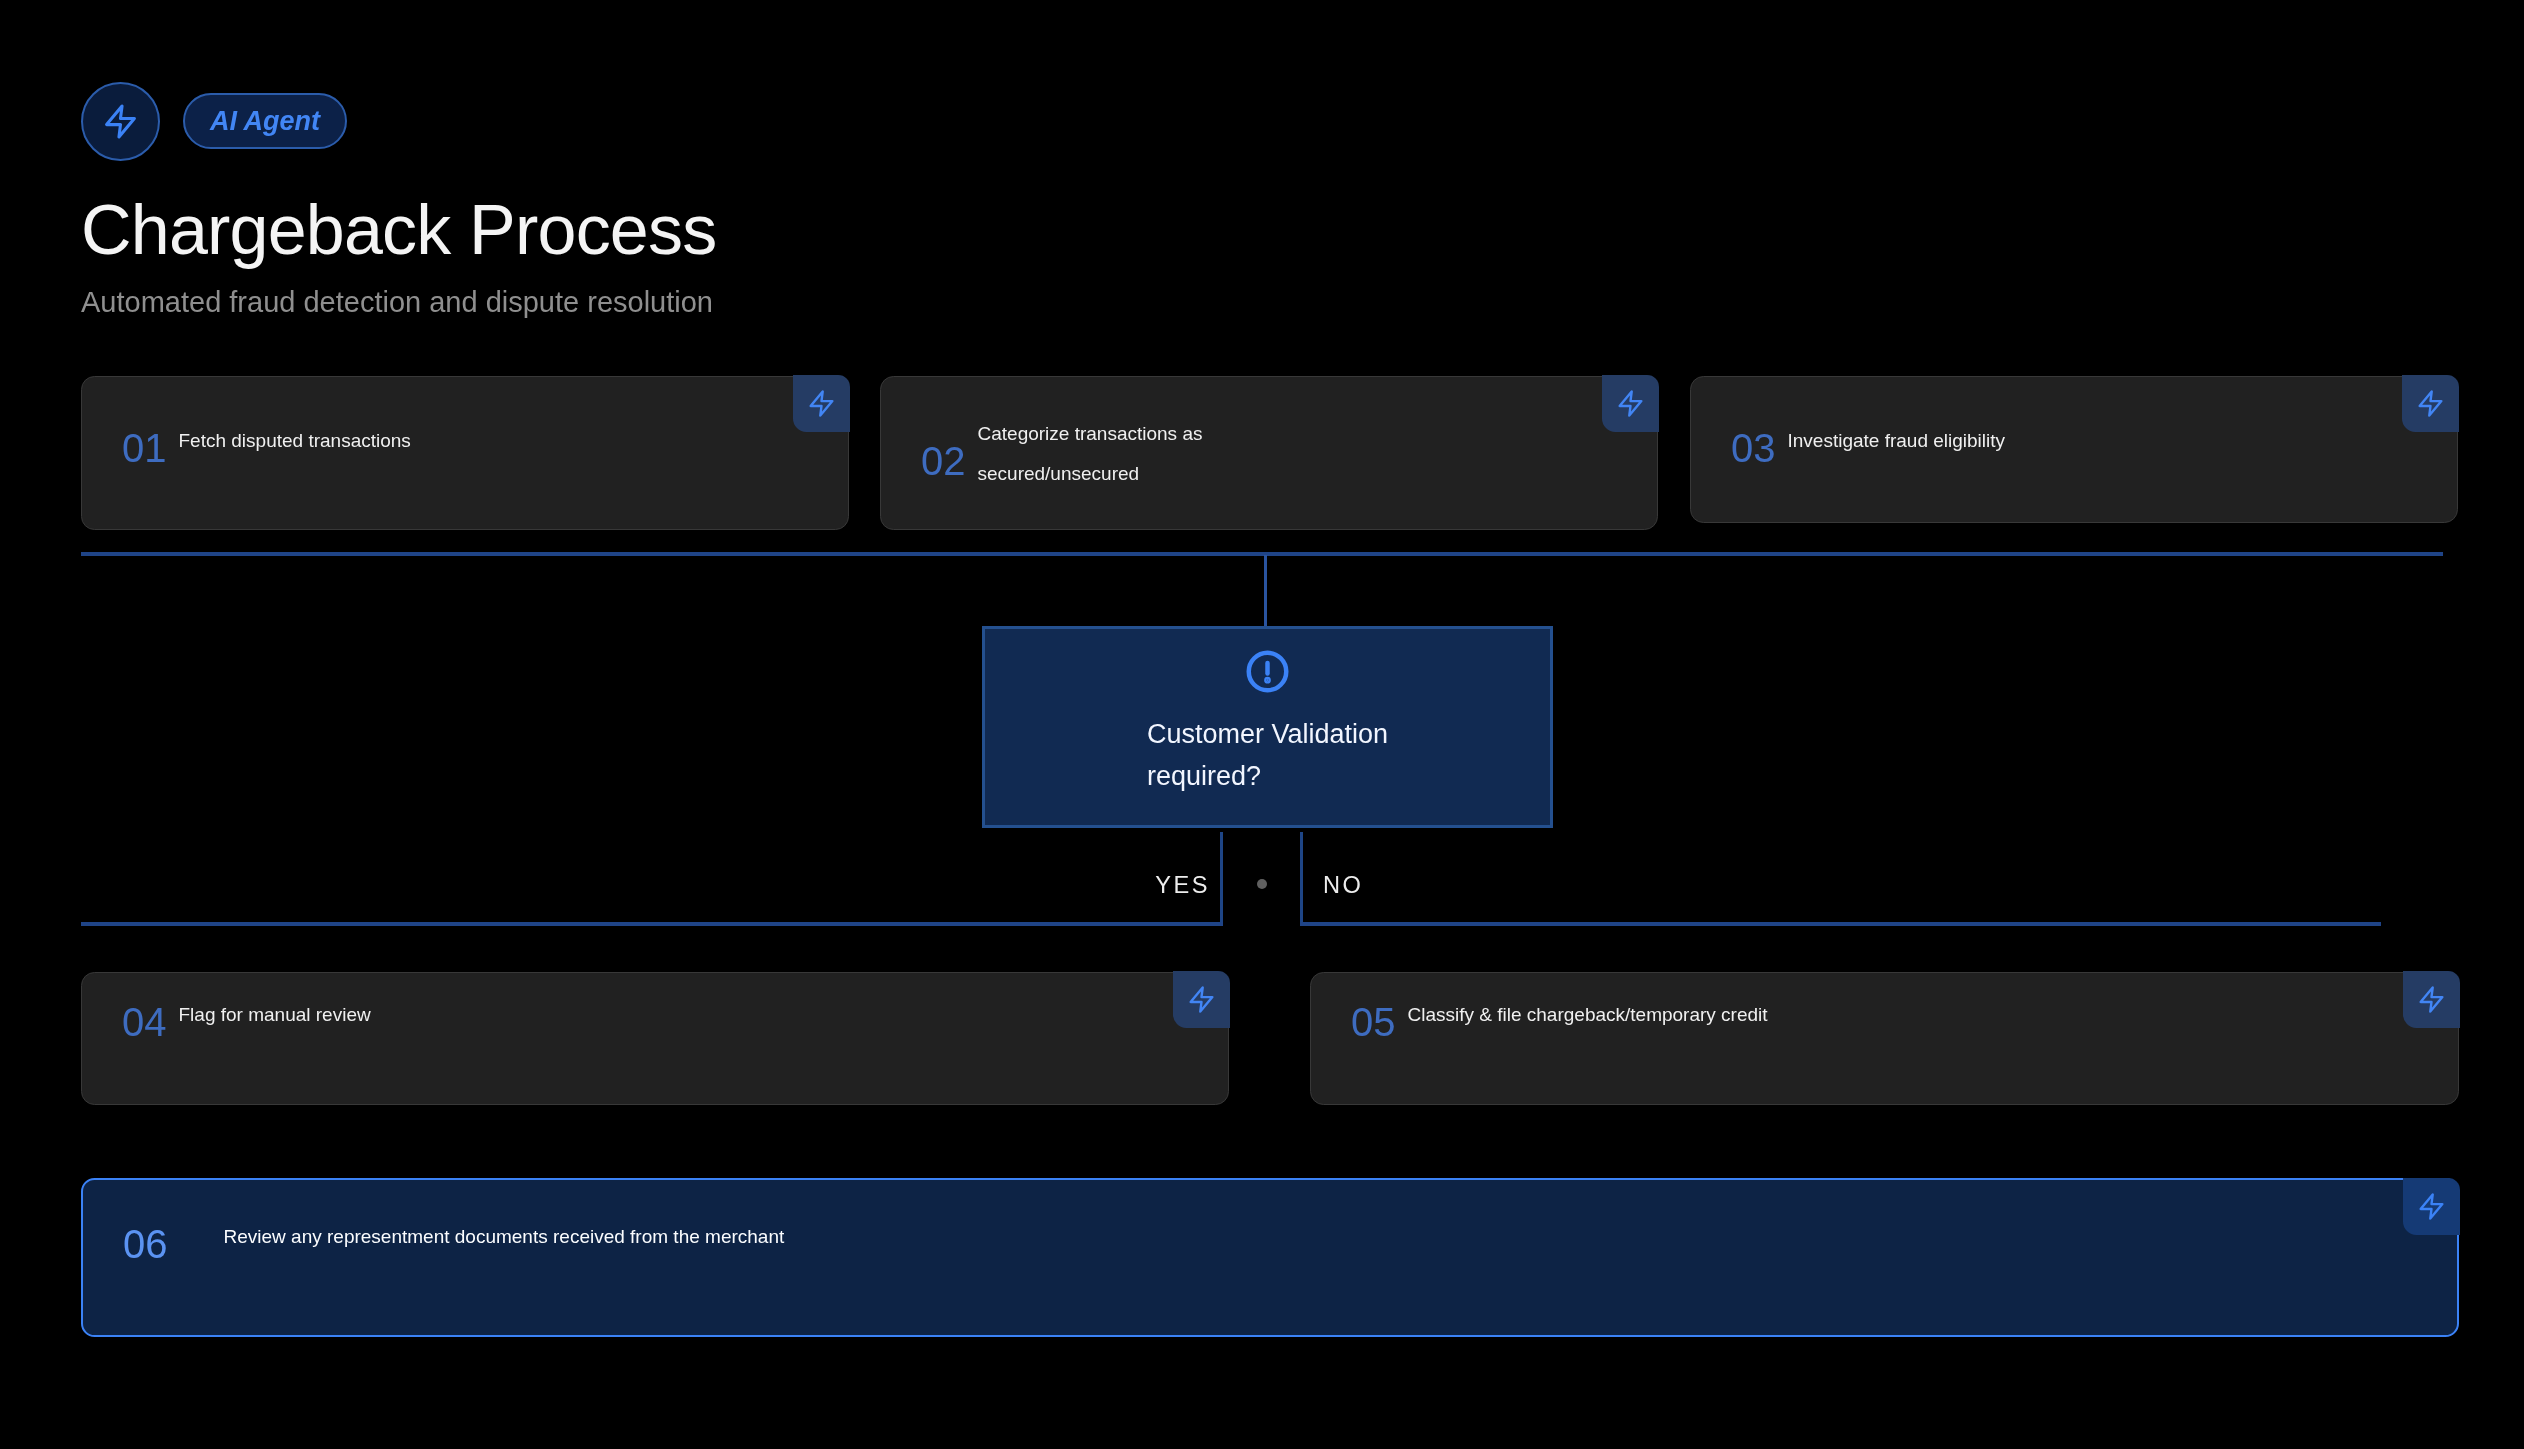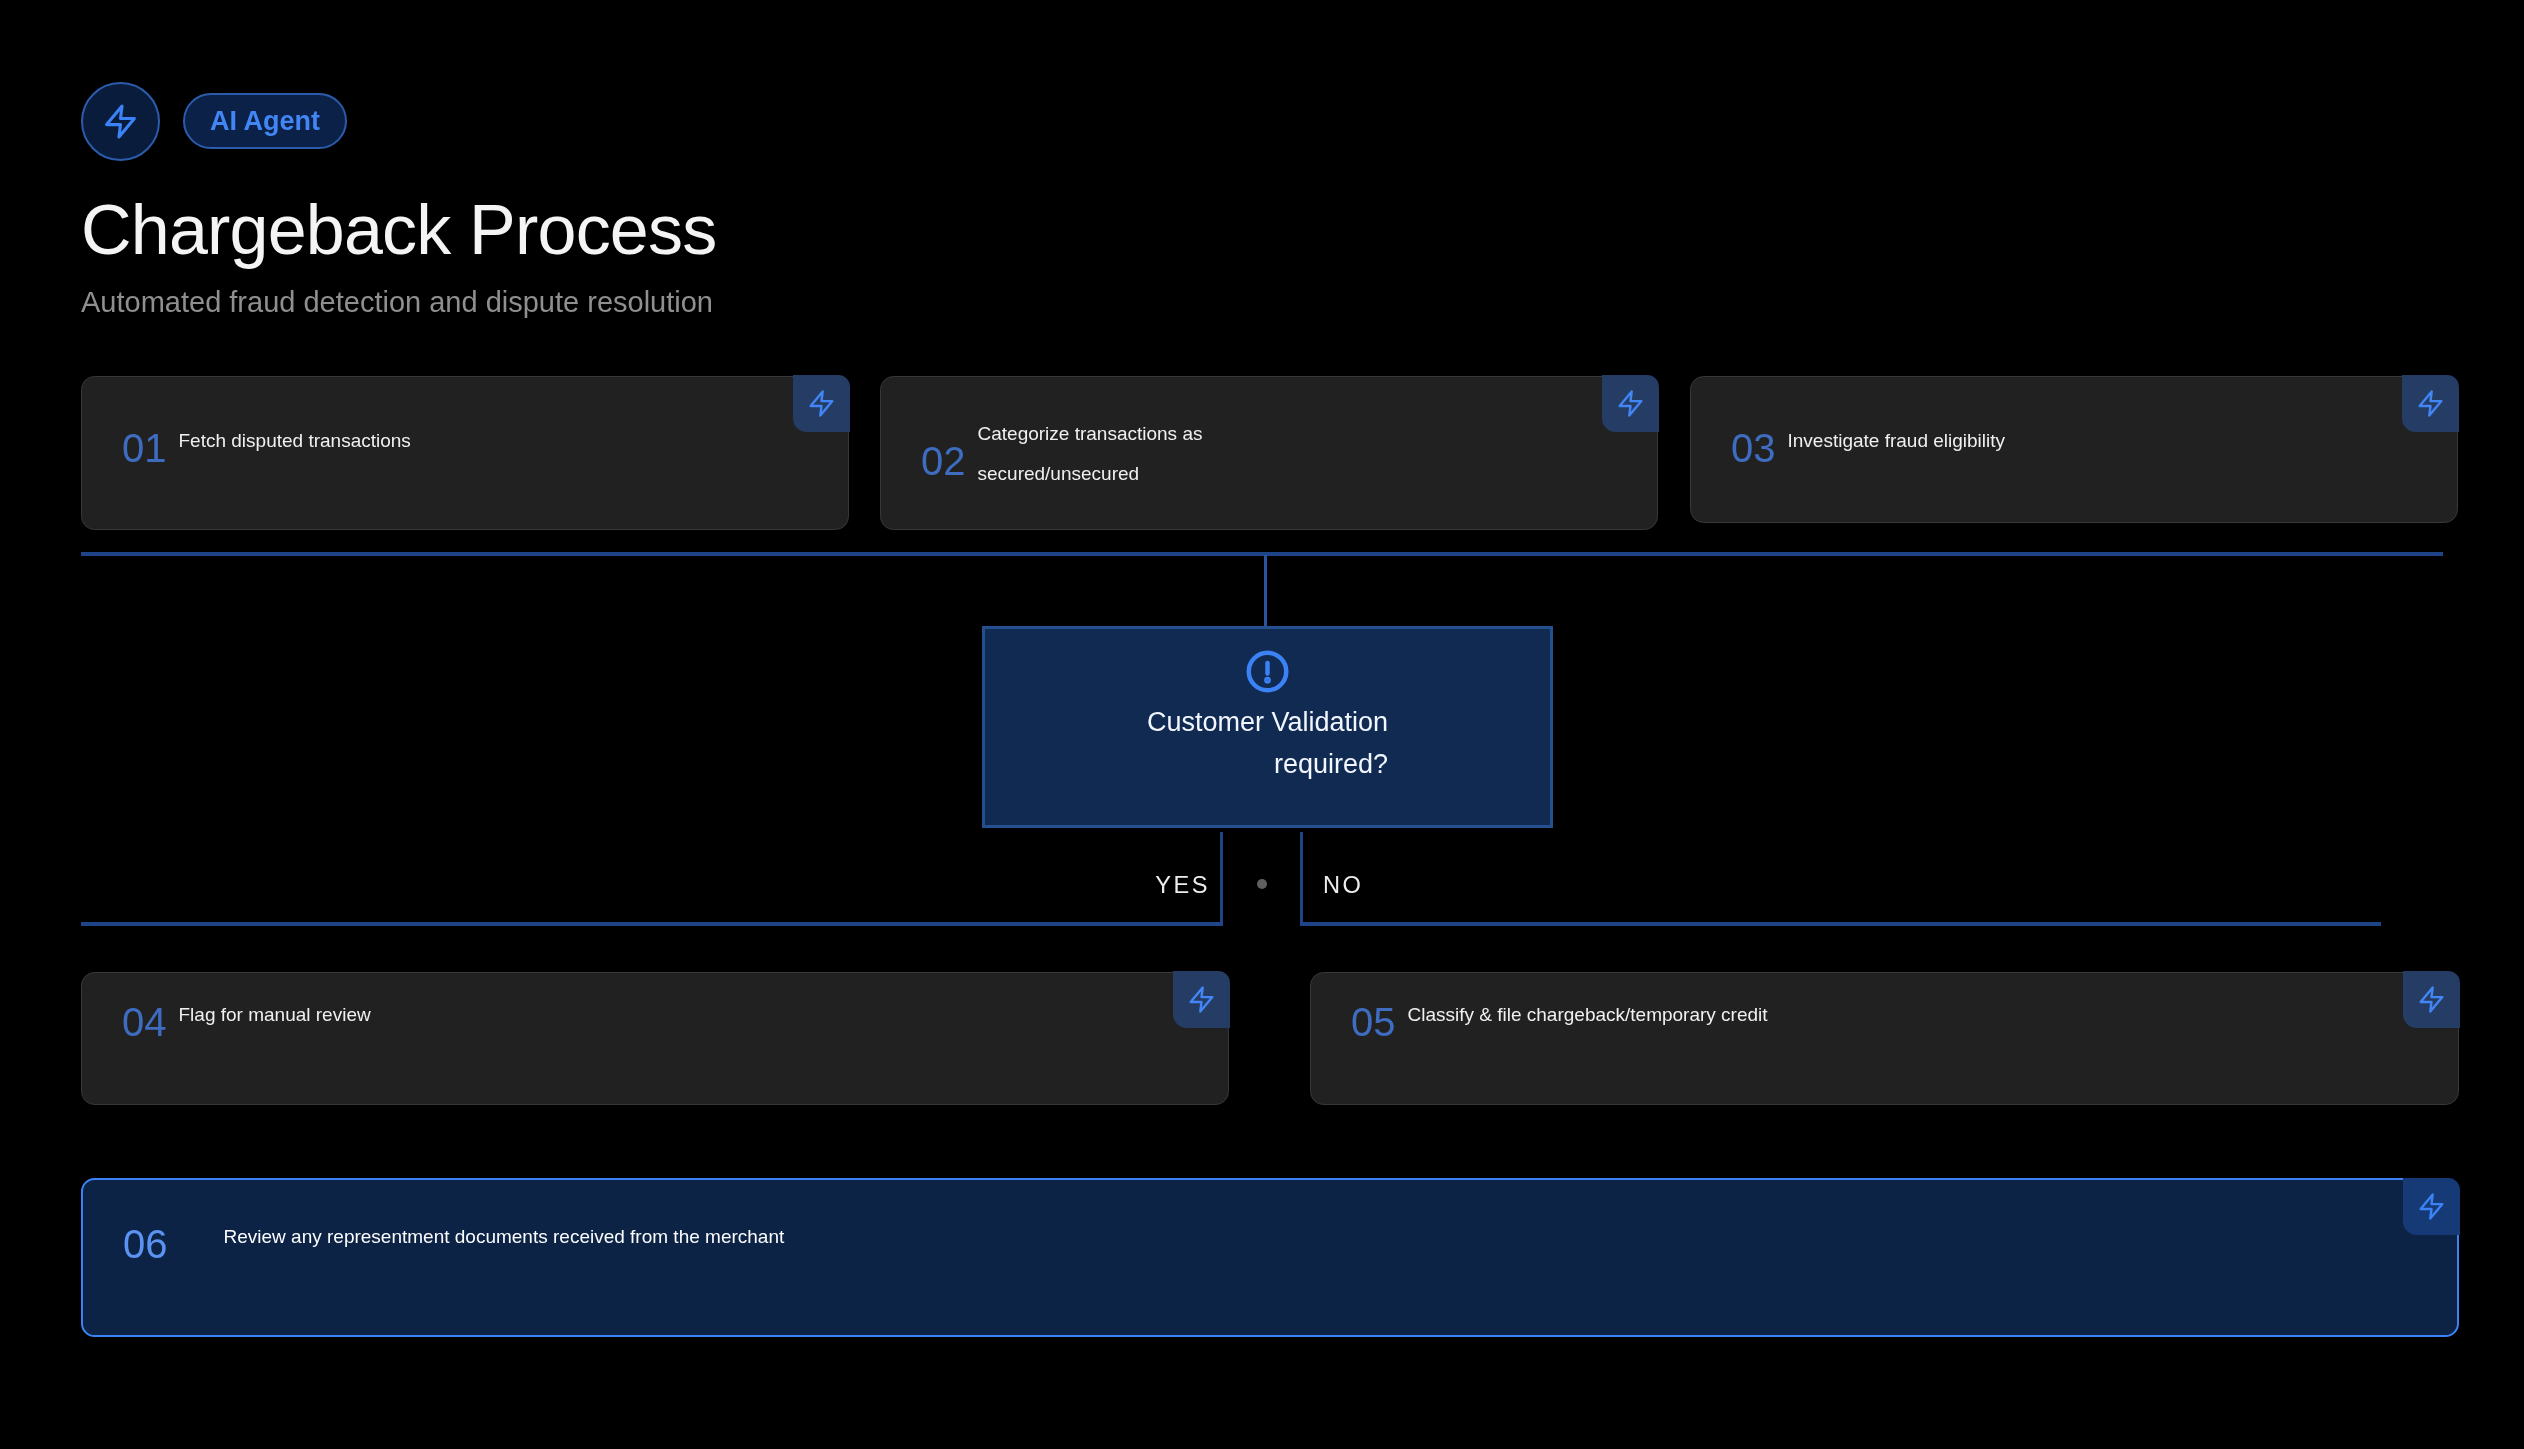--- a/index.html
+++ b/index.html
@@ -5,21 +5,21 @@
   html,body{margin:0;padding:0;background:#000;}
   .canvas{position:relative;width:2525px;height:1449px;background:#000;overflow:hidden;
           font-family:"Liberation Sans", sans-serif;color:#f2f2f2;}
 
   
   .logo-circle{position:absolute;left:81px;top:82px;width:79px;height:79px;border-radius:50%;
                border:2.5px solid #2b5cab;background:#0a1c3c;box-sizing:border-box;
                display:flex;align-items:center;justify-content:center;}
   .pill{position:absolute;left:183px;top:93px;height:56px;box-sizing:border-box;
         border-radius:29px;border:2.5px solid #2b5cab;background:#0c2148;color:#4286f5;
-        font-size:27px;font-weight:700;display:flex;align-items:center;padding:0 25px;}
+        font-size:27px;font-weight:700;display:flex;align-items:center;padding:0 25px;font-style:italic;}
   .h-title{position:absolute;left:81px;top:190px;font-size:70px;font-weight:400;
            letter-spacing:-0.8px;color:#f4f4f4;}
   .h-sub{position:absolute;left:81px;top:286px;font-size:29px;color:#8f8f8f;}
 
   
   .card{position:absolute;background:#212121;border:1.7px solid #383838;border-radius:13.5px;
         box-sizing:border-box;}
   .card.blue{background:#0d2345;border:2.5px solid #3b82f6;}
   #c1{left:81px;  top:376px; width:768px; height:154px;}
   #c2{left:880px;top:376px; width:778px; height:154px;}
@@ -50,22 +50,22 @@
               color:#ececec;}
   .lbl-yes{right:1315px;}
   .lbl-no{left:1323px;}
   .dot{position:absolute;left:1257px;top:879px;width:10px;height:10px;border-radius:50%;
        background:#606060;}
 
   
   .node{position:absolute;left:982px;top:626px;width:571px;height:202px;box-sizing:border-box;
         background:#112a52;border:3.4px solid #24508f;display:flex;flex-direction:column;
         align-items:center;padding-top:20px;}
-  .node-text{font-size:27px;line-height:42px;color:#f2f6ff;text-align:right;
-             white-space:pre-line;margin-top:7px;}
+  .node-text{font-size:27px;line-height:42px;color:#f2f6ff;text-align:left;
+             white-space:pre-line;margin-top:19px;}
   svg{display:block;}
 </style>
 </head>
 <body>
 
 <div class="canvas">
 
   <div class="logo-circle">
     <span>
       <svg width="37" height="37" viewBox="0 0 24 24" fill="none" stroke="#3b82f6" stroke-width="2" stroke-linecap="round" stroke-linejoin="round">

